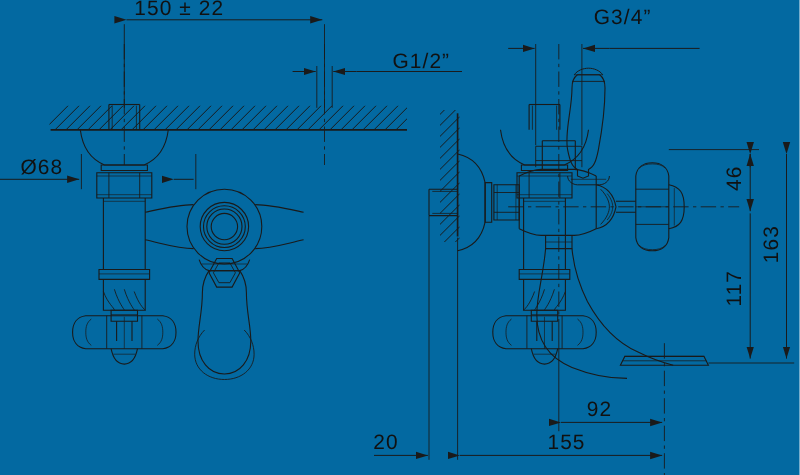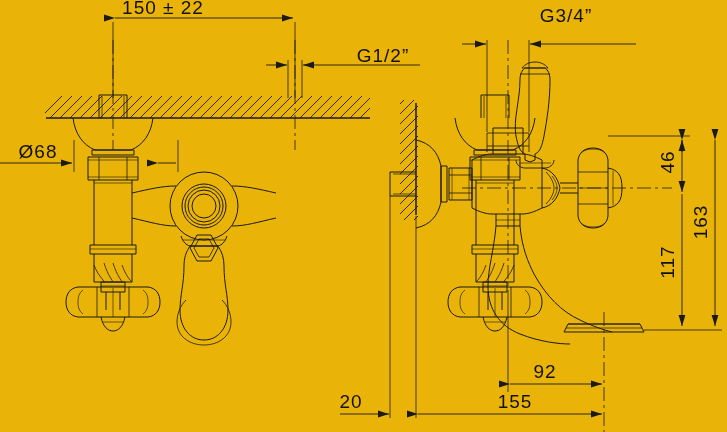--- a/index.html
+++ b/index.html
@@ -1,18 +1,18 @@
 <!DOCTYPE html>
 <html><head>
 <meta charset="utf-8">
 <title>Technical Drawing</title>
 <style>
   html,body{margin:0;padding:0;background:#ffffff;}
   body{font-family:"Liberation Sans", sans-serif;}
-  #stage{position:relative;width:727px;height:432px;background:#eab308;overflow:hidden;}
+  #stage{position:relative;width:727px;height:432px;background:#0369a1;overflow:hidden;}
   #stage svg{position:absolute;left:0;top:0;}
   .dimtext{font-family:"Liberation Sans", sans-serif;font-size:19px;fill:#111;letter-spacing:1px;}
   .dimtext-rot{font-family:"Liberation Sans", sans-serif;font-size:19px;fill:#111;letter-spacing:1px;}
 </style>
 </head>
 <body>
 
 <div id="stage">
 
 <svg width="727" height="432" viewBox="0 0 727 432" xmlns="http://www.w3.org/2000/svg">

